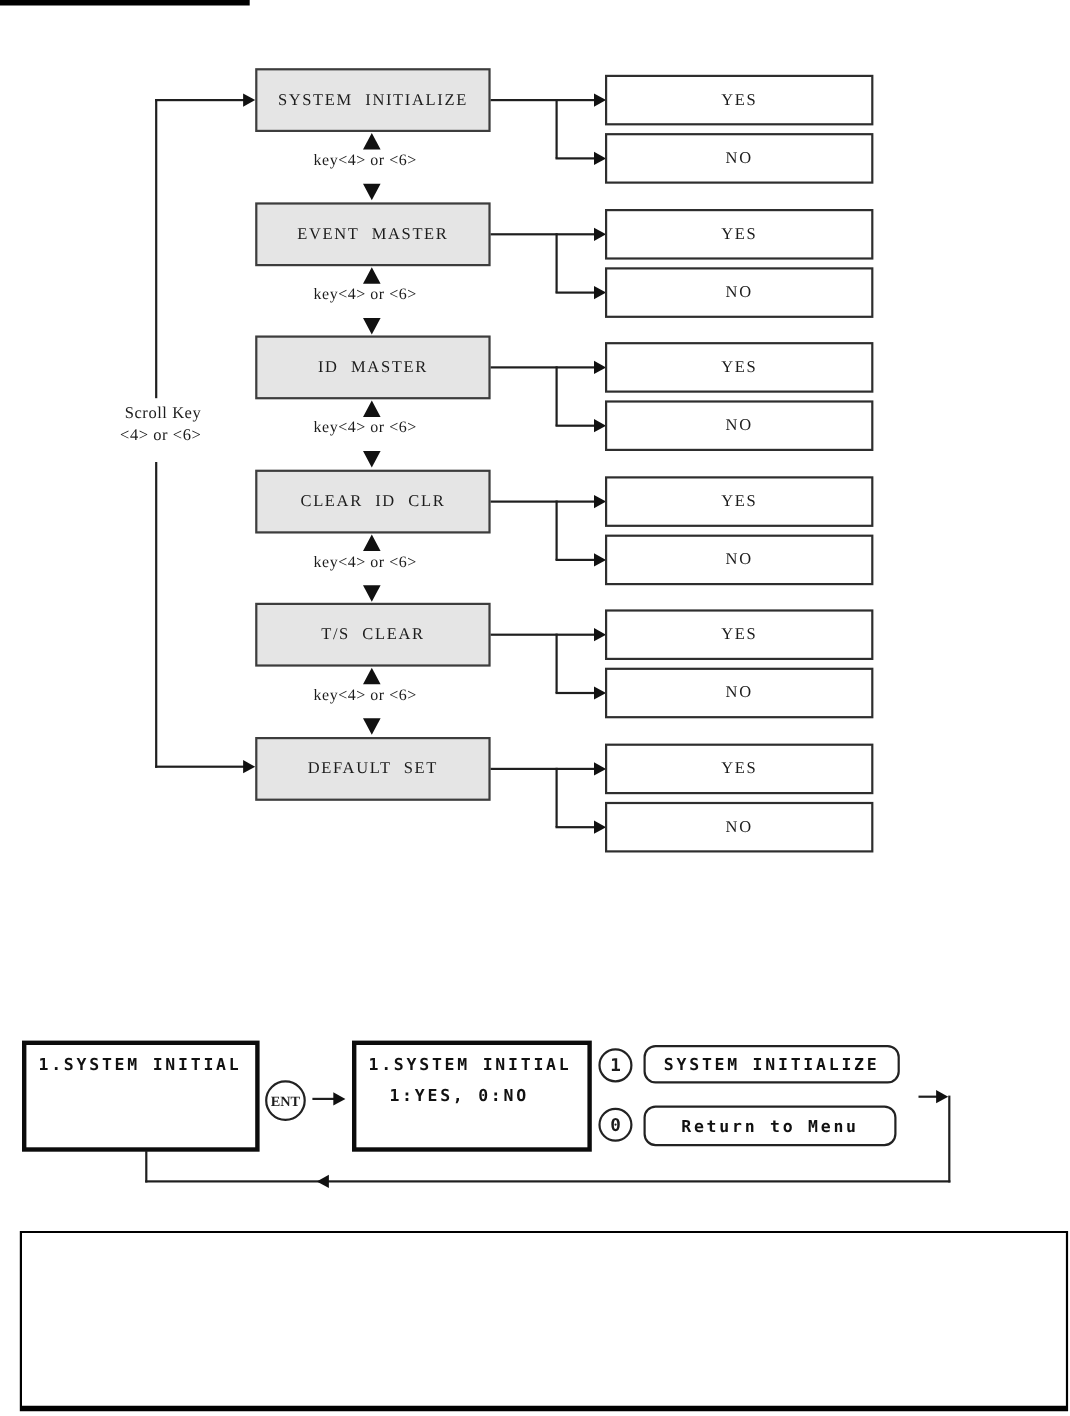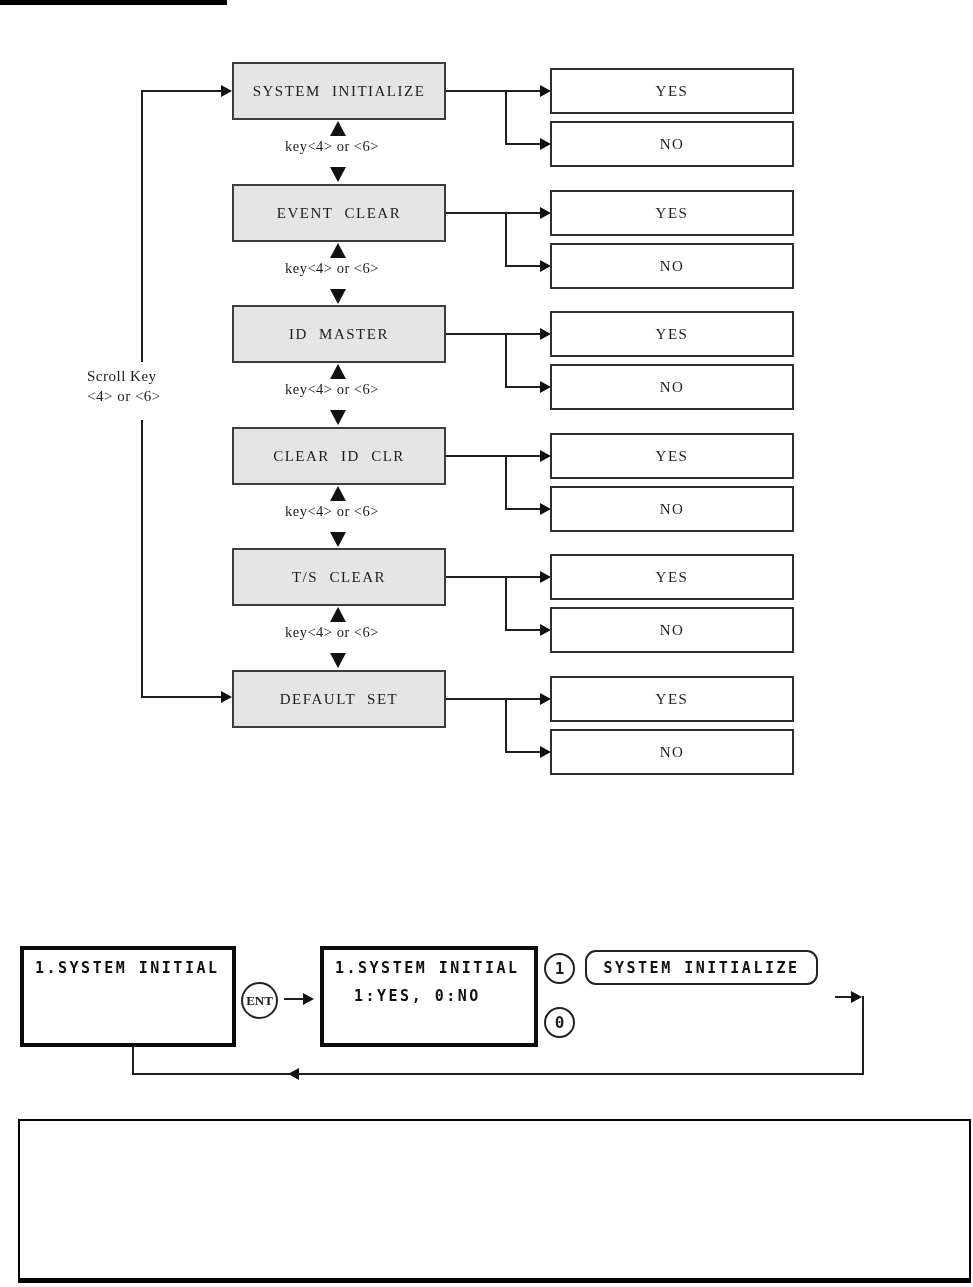--- a/index.html
+++ b/index.html
@@ -30,21 +30,21 @@
   }
   .yes-box{top:6px;}
   .no-box{top:59px;}
   .hline{height:2px;background:#1f1f1f;}
   .vline{width:2px;background:#1f1f1f;}
   .arr-r{width:0;height:0;border-top:6px solid transparent;border-bottom:6px solid transparent;border-left:11px solid #111;}
   .arr-l{width:0;height:0;border-top:6px solid transparent;border-bottom:6px solid transparent;border-right:11px solid #111;}
   .tri-up{width:0;height:0;border-left:8px solid transparent;border-right:8px solid transparent;border-bottom:15px solid #111;left:330px;top:59px;}
   .tri-down{width:0;height:0;border-left:8px solid transparent;border-right:8px solid transparent;border-top:15px solid #111;left:330px;top:105px;}
   .key-hint{left:256px;top:76px;width:152px;text-align:center;font-size:14.5px;letter-spacing:0.5px;}
-  .scroll-label{left:87px;top:366px;width:112px;text-align:left;font-size:15px;line-height:20px;letter-spacing:0.5px;}
+  .scroll-label{left:71px;top:366px;width:112px;text-align:right;font-size:15px;line-height:20px;letter-spacing:0.5px;}
   
   .lcd{
     background:#fff;border:4px solid #0c0c0c;box-sizing:border-box;
     font-family:"DejaVu Sans Mono","Liberation Mono",monospace;
     font-weight:bold;font-size:15px;letter-spacing:2.5px;color:#111;
   }
   .lcd .l1{margin:9px 0 0 11px;}
   .lcd .l2{margin:10px 0 12px 30px;}
   .keycircle{
     border:2px solid #222;border-radius:50%;box-sizing:border-box;background:#fff;
@@ -100,21 +100,21 @@
     <div class="abs opt-box no-box">
         <span>NO</span>
       </div>
     <div class="abs tri-up"></div>
     <div class="abs key-hint">key&lt;4&gt; or &lt;6&gt;</div>
     <div class="abs tri-down"></div>
   </div>
 
   <div class="abs frow" style="top:184px;">
     <div class="abs menu-box">
-        <span>EVENT CLEAR</span>
+        <span>EVENT MASTER</span>
       </div>
     <div class="abs hline" style="left:446px;top:28px;width:95px;"></div>
     <div class="abs arr-r" style="left:540px;top:23px;"></div>
     <div class="abs vline" style="left:505px;top:28px;height:54px;"></div>
     <div class="abs hline" style="left:505px;top:81px;width:36px;"></div>
     <div class="abs arr-r" style="left:540px;top:76px;"></div>
     <div class="abs opt-box yes-box">
         <span>YES</span>
       </div>
     <div class="abs opt-box no-box">
@@ -219,20 +219,23 @@
 
   <div class="abs keycircle" style="left:544px;top:953px;width:31px;height:31px;">
       <span>1</span>
     </div>
   <div class="abs action-pill" style="left:585px;top:950px;width:233px;height:35px;">
       <span>SYSTEM INITIALIZE</span>
     </div>
 
   <div class="abs keycircle" style="left:544px;top:1007px;width:31px;height:31px;">
       <span>0</span>
+    </div>
+  <div class="abs action-pill" style="left:585px;top:1005px;width:230px;height:37px;">
+      <span>Return to Menu</span>
     </div>
 
   <div class="abs hline" style="left:835px;top:996px;width:18px;"></div>
   <div class="abs arr-r" style="left:851px;top:991px;"></div>
   <div class="abs vline" style="left:862px;top:996px;height:79px;"></div>
   <div class="abs hline" style="left:132px;top:1073px;width:732px;"></div>
   <div class="abs arr-l" style="left:288px;top:1068px;"></div>
   <div class="abs vline" style="left:132px;top:1046px;height:29px;"></div>
 
   <div class="abs note-box"></div>

